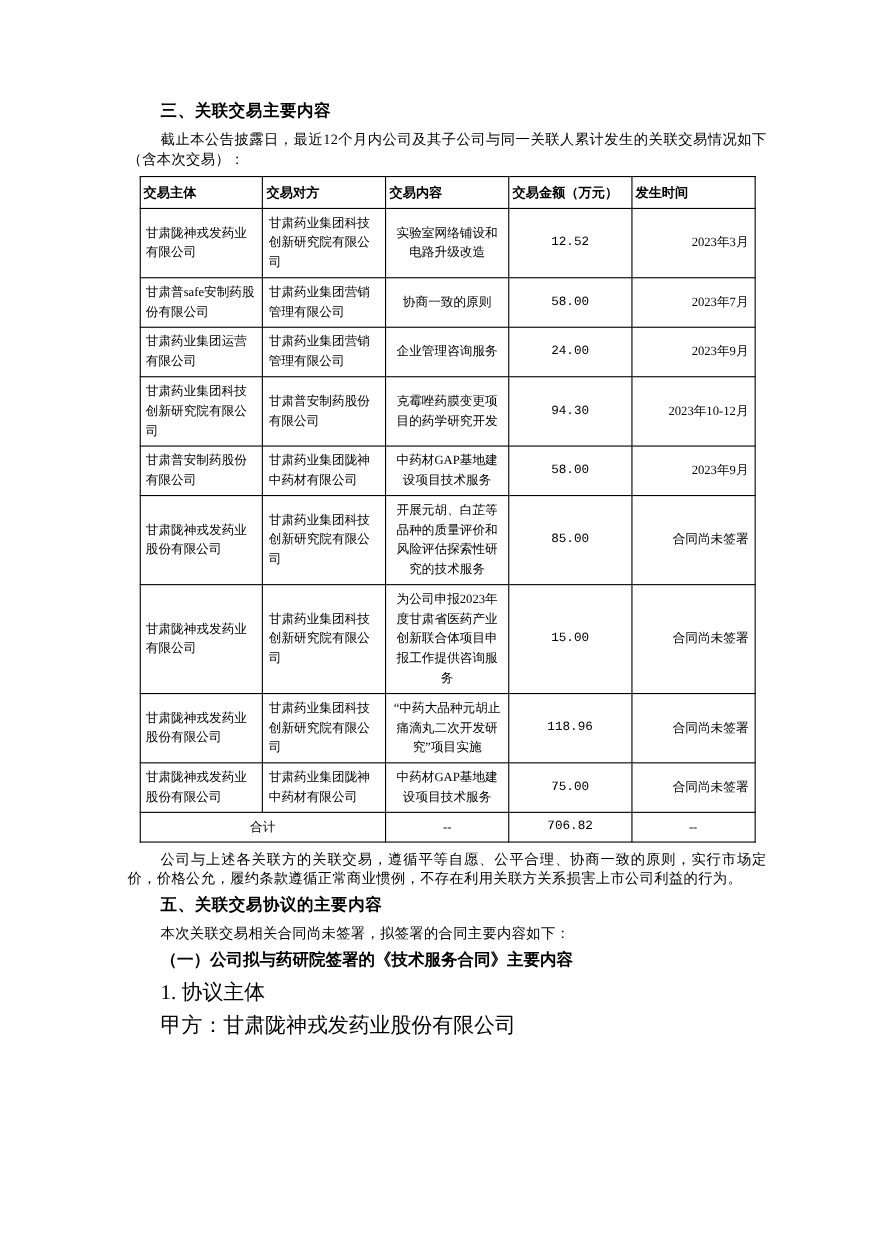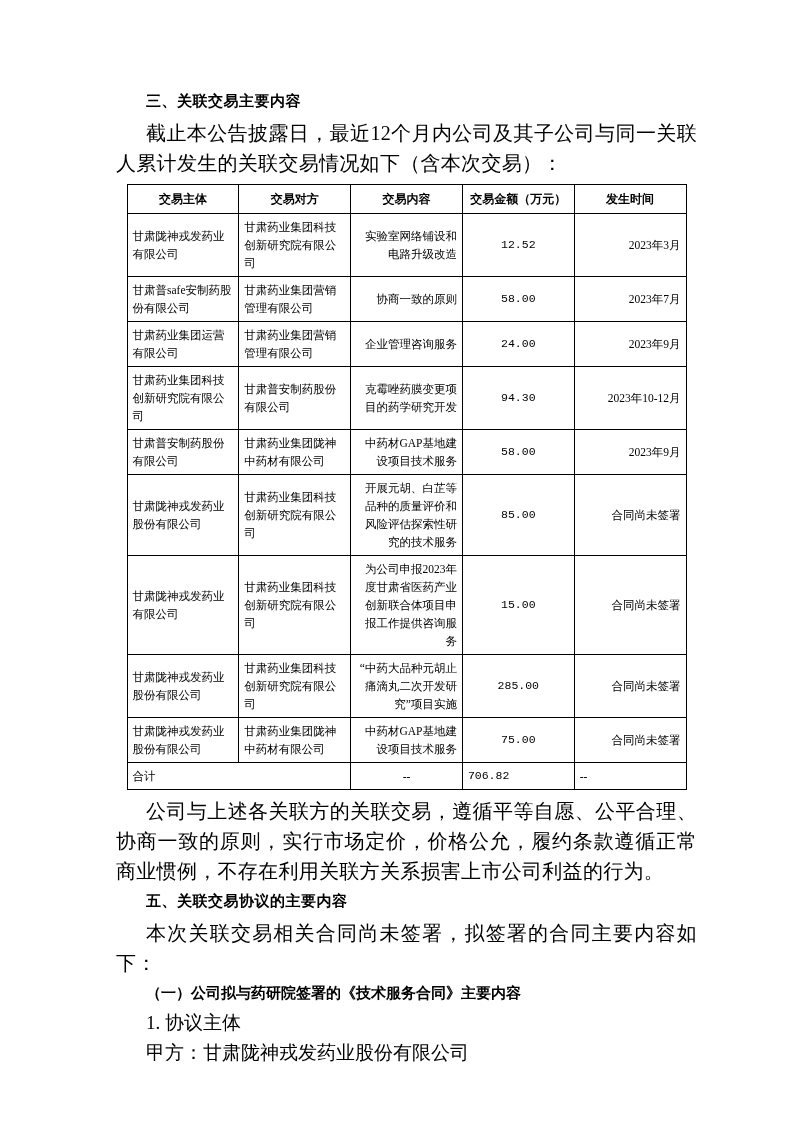--- a/index.html
+++ b/index.html
@@ -21,22 +21,22 @@
   .h-section {
     font-family: "Liberation Sans", "DejaVu Sans", sans-serif;
     font-weight: bold;
     font-size: 15px;
     line-height: 30px;
     margin: 0 0 2px 0;
     text-indent: 30px;
     letter-spacing: 0.5px;
   }
   p.body {
-    font-size: 20px;
-    line-height: 30px;
+    font-size: 13px;
+    line-height: 18px;
     margin: 0;
     text-indent: 30px;
     letter-spacing: 0.3px;
     text-align: justify;
   }
   .tbl-wrap {
     margin: 6px 0 6px 0;
   }
   table.deals {
     border-collapse: collapse;
@@ -46,36 +46,36 @@
     font-size: 11.5px;
     line-height: 18px;
   }
   table.deals th, table.deals td {
     border: 1px solid #000000;
     padding: 4px 5px;
     vertical-align: middle;
     font-weight: normal;
   }
   table.deals th {
-    text-align: center;
+    text-align: left;
     font-family: "Liberation Sans", "DejaVu Sans", sans-serif;
     font-weight: bold;
     font-size: 12px;
     padding: 5px 3px;
   }
   table.deals td.c1 { width: 104px; text-align: left; }
   table.deals td.c2 { width: 104px; text-align: left; }
-  table.deals td.c3 { width: 128px; text-align: right; }
+  table.deals td.c3 { width: 128px; text-align: center; }
   table.deals td.c4 { width: 102px; text-align: center; font-family: Liberation Mono, monospace; }
   table.deals td.c5 { width: 108px; text-align: right; }
   table.deals td.total-label {
     text-align: center;
   }
   table.deals tr.total td {
-    text-align: left;
+    text-align: center;
   }
   .sub-head {
     font-family: "Liberation Sans", "DejaVu Sans", sans-serif;
     font-weight: bold;
     font-size: 15px;
     line-height: 30px;
     text-indent: 30px;
     margin: 0;
   }
   .small-indent {
@@ -152,21 +152,21 @@
           <td class="c1">甘肃陇神戎发药业有限公司</td>
           <td class="c2">甘肃药业集团科技创新研究院有限公司</td>
           <td class="c3">为公司申报2023年度甘肃省医药产业创新联合体项目申报工作提供咨询服务</td>
           <td class="c4">15.00</td>
           <td class="c5">合同尚未签署</td>
         </tr>
         <tr>
           <td class="c1">甘肃陇神戎发药业股份有限公司</td>
           <td class="c2">甘肃药业集团科技创新研究院有限公司</td>
           <td class="c3">“中药大品种元胡止痛滴丸二次开发研究”项目实施</td>
-          <td class="c4">285.00</td>
+          <td class="c4">118.96</td>
           <td class="c5">合同尚未签署</td>
         </tr>
         <tr>
           <td class="c1">甘肃陇神戎发药业股份有限公司</td>
           <td class="c2">甘肃药业集团陇神中药材有限公司</td>
           <td class="c3">中药材GAP基地建设项目技术服务</td>
           <td class="c4">75.00</td>
           <td class="c5">合同尚未签署</td>
         </tr>
         <tr class="total">

